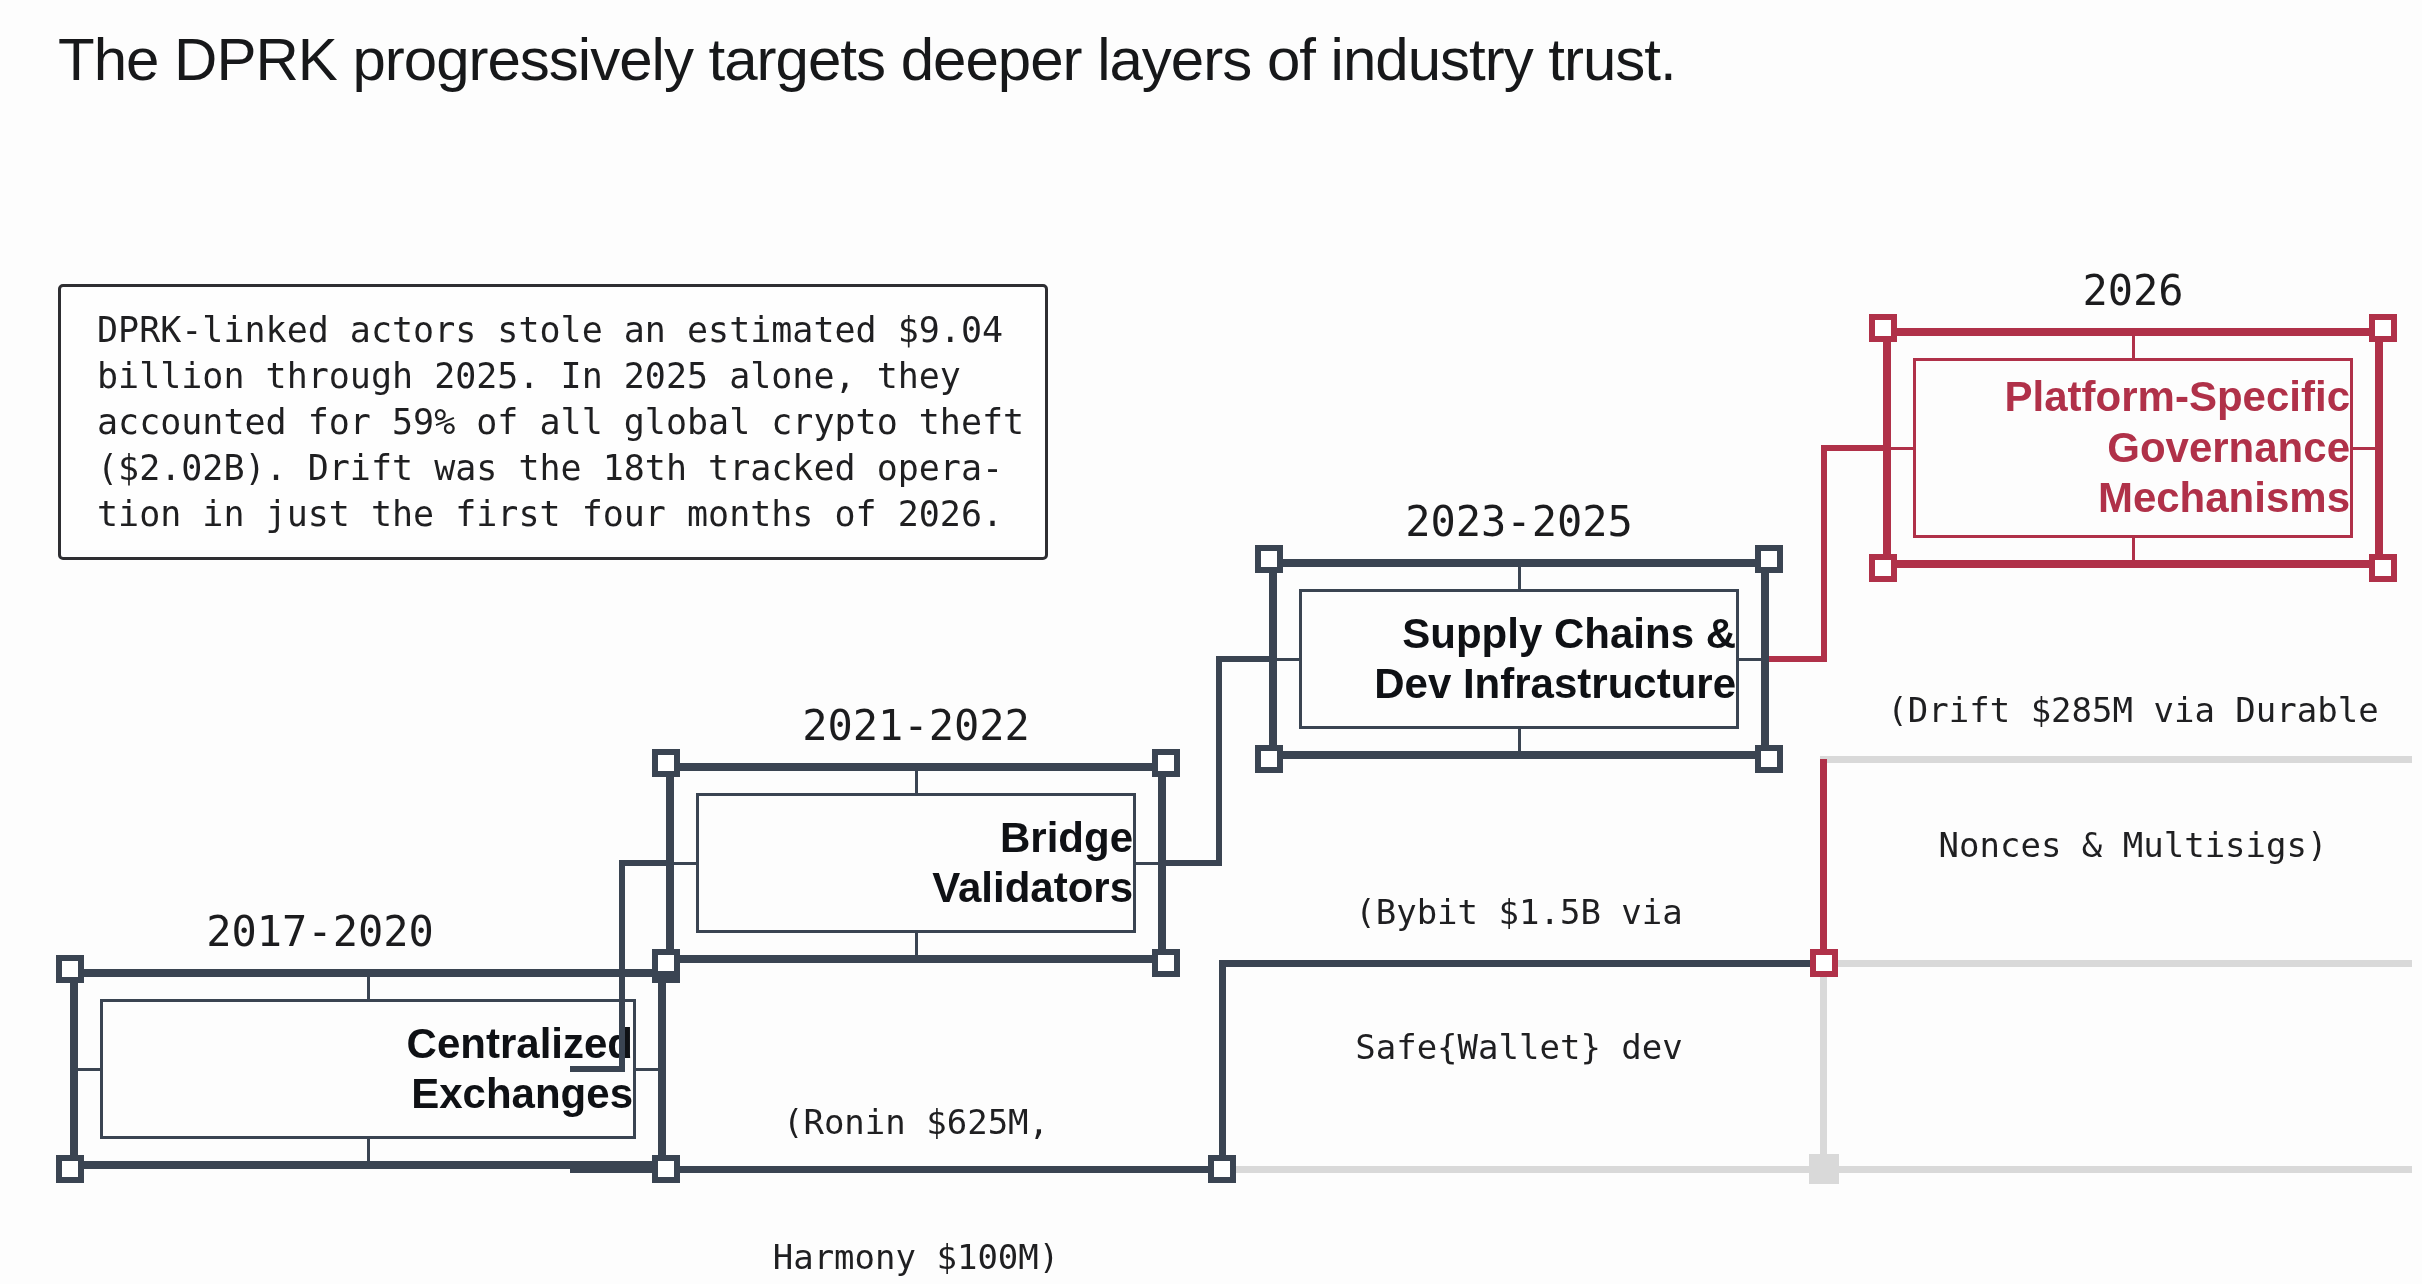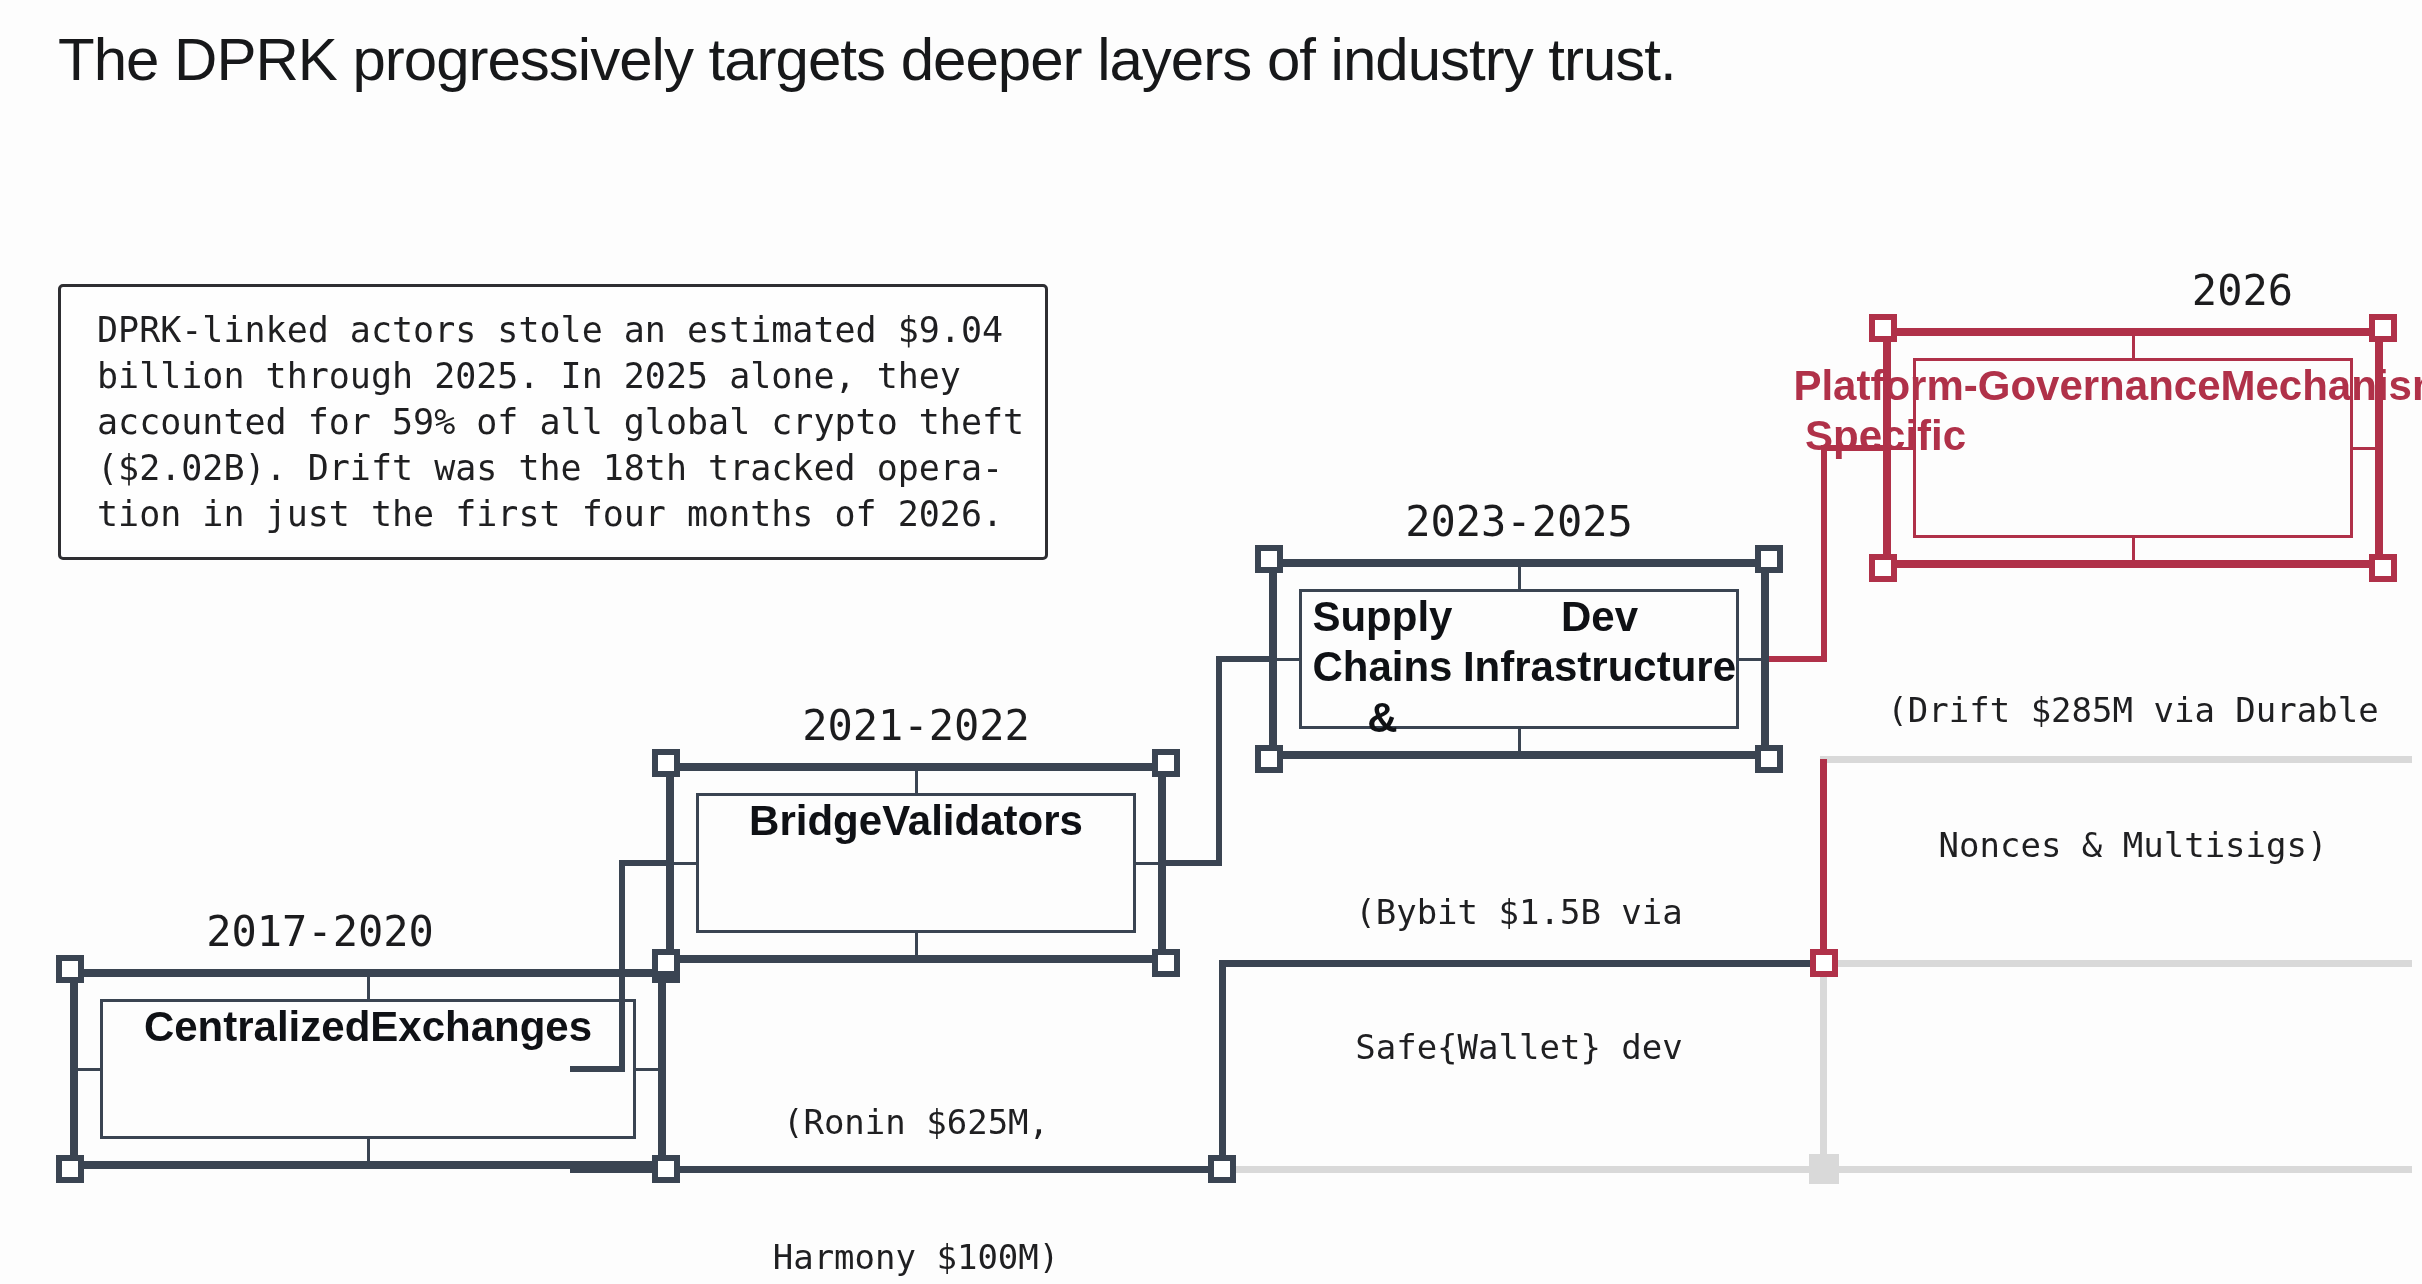--- a/index.html
+++ b/index.html
@@ -73,22 +73,22 @@
     background: #ffffff;
     border: 6px solid var(--c);
     z-index: 6;
   }
   .frame .handle.tl { left: -14px;  top: -14px; }
   .frame .handle.tr { right: -14px; top: -14px; }
   .frame .handle.bl { left: -14px;  bottom: -14px; }
   .frame .handle.br { right: -14px; bottom: -14px; }
   .frame .flabel {
     position: absolute; inset: 33px;
-    display: flex; flex-direction: row;
-    align-items: flex-start; justify-content: center;
+    display: flex; flex-direction: column;
+    align-items: flex-end; justify-content: center;
     text-align: center;
     font-weight: 700;
     font-size: 42px;
     line-height: 1.2;
     color: #0f1115;
     z-index: 2;
   }
   .frame.red .flabel { color: var(--color-red); }
   .frame.dark { --c: var(--color-dark); }
   .frame.red  { --c: var(--color-red); }
@@ -214,21 +214,21 @@
     <div class="flabel">
       <span>Supply Chains &amp;</span>
       <span>Dev Infrastructure</span>
     </div>
   </div>
   <div class="caption" style="left:1159px; top:800px;">
     <span>(Bybit $1.5B via</span>
     <span>Safe{Wallet} dev</span>
   </div>
 
-  <div class="year-label" style="left:1973px; top:266px;text-align:right;">2026</div>
+  <div class="year-label" style="left:1973px; top:266px;">2026</div>
   <div class="frame red" style="left:1883px; top:328px; width:500px; height:240px;">
     <div class="outer"></div>
     <div class="inner"></div>
     <div class="tick t"></div>
     <div class="tick b"></div>
     <div class="tick l"></div>
     <div class="tick r"></div>
     <div class="handle tl"></div>
     <div class="handle tr"></div>
     <div class="handle bl"></div>

